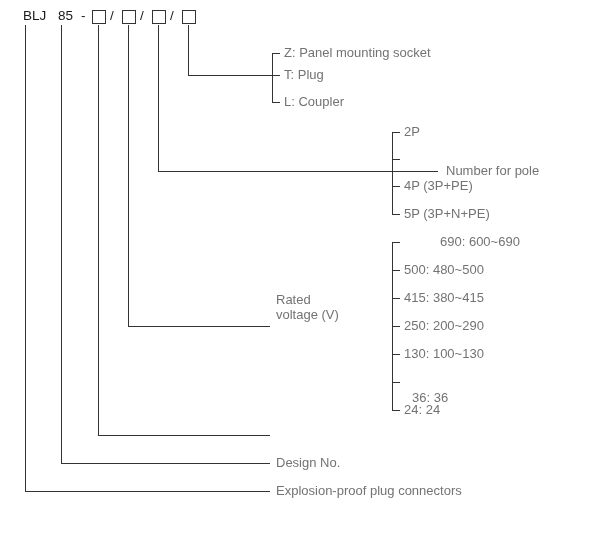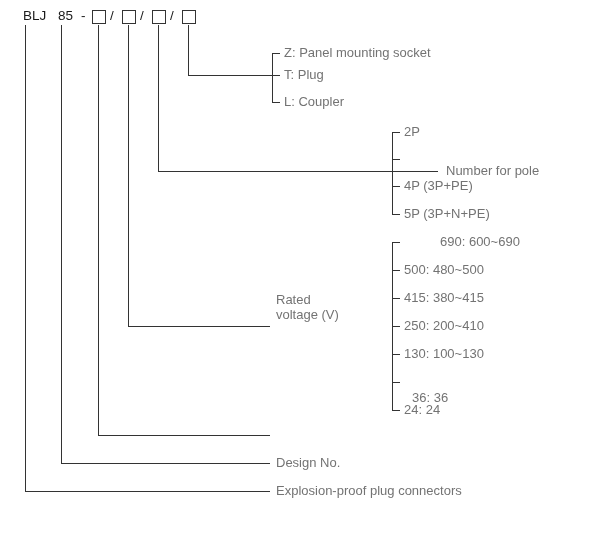--- a/index.html
+++ b/index.html
@@ -115,21 +115,21 @@
   <div class="hline" style="left:392px; top:270px; width:8px;"></div>
   <div class="hline" style="left:392px; top:298px; width:8px;"></div>
   <div class="hline" style="left:392px; top:326px; width:8px;"></div>
   <div class="hline" style="left:392px; top:354px; width:8px;"></div>
   <div class="hline" style="left:392px; top:382px; width:8px;"></div>
   <div class="hline" style="left:392px; top:410px; width:8px;"></div>
 
   <div class="label" style="left:404px; top:234px;margin-left:36px;">690: 600~690</div>
   <div class="label" style="left:404px; top:262px;">500: 480~500</div>
   <div class="label" style="left:404px; top:290px;">415: 380~415</div>
-  <div class="label" style="left:404px; top:318px;">250: 200~410</div>
+  <div class="label" style="left:404px; top:318px;">250: 200~290</div>
   <div class="label" style="left:404px; top:346px;">130: 100~130</div>
   <div class="label" style="left:404px; top:390px;margin-left:8px;">36: 36</div>
   <div class="label" style="left:404px; top:402px;">24: 24</div>
 
   <div class="vline" style="left:98px; top:25px; height:410px;"></div>
   <div class="hline" style="left:98px; top:435px; width:172px;"></div>
 
   <div class="vline" style="left:61px; top:25px; height:438px;"></div>
   <div class="hline" style="left:61px; top:463px; width:209px;"></div>
   <div class="label" style="left:276px; top:455px;">Design No.</div>

